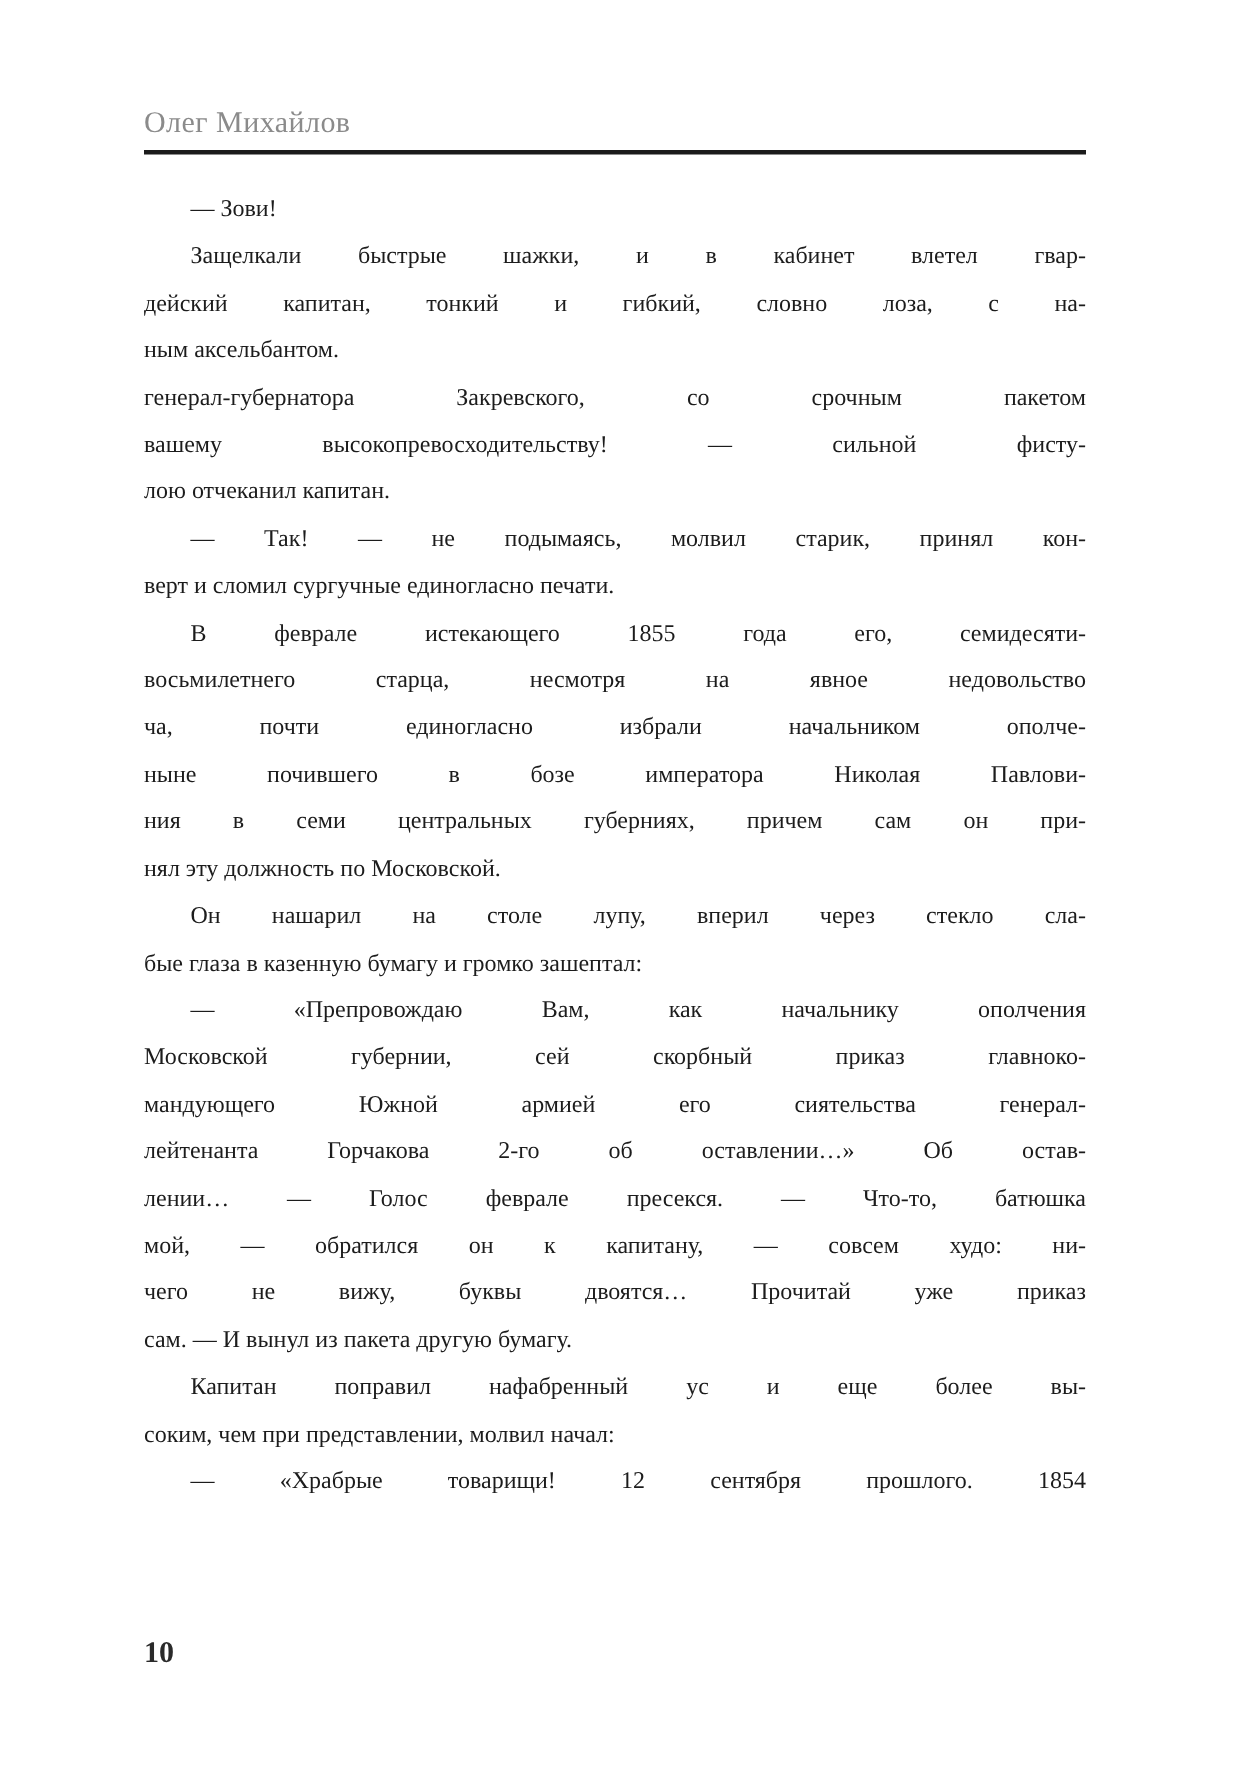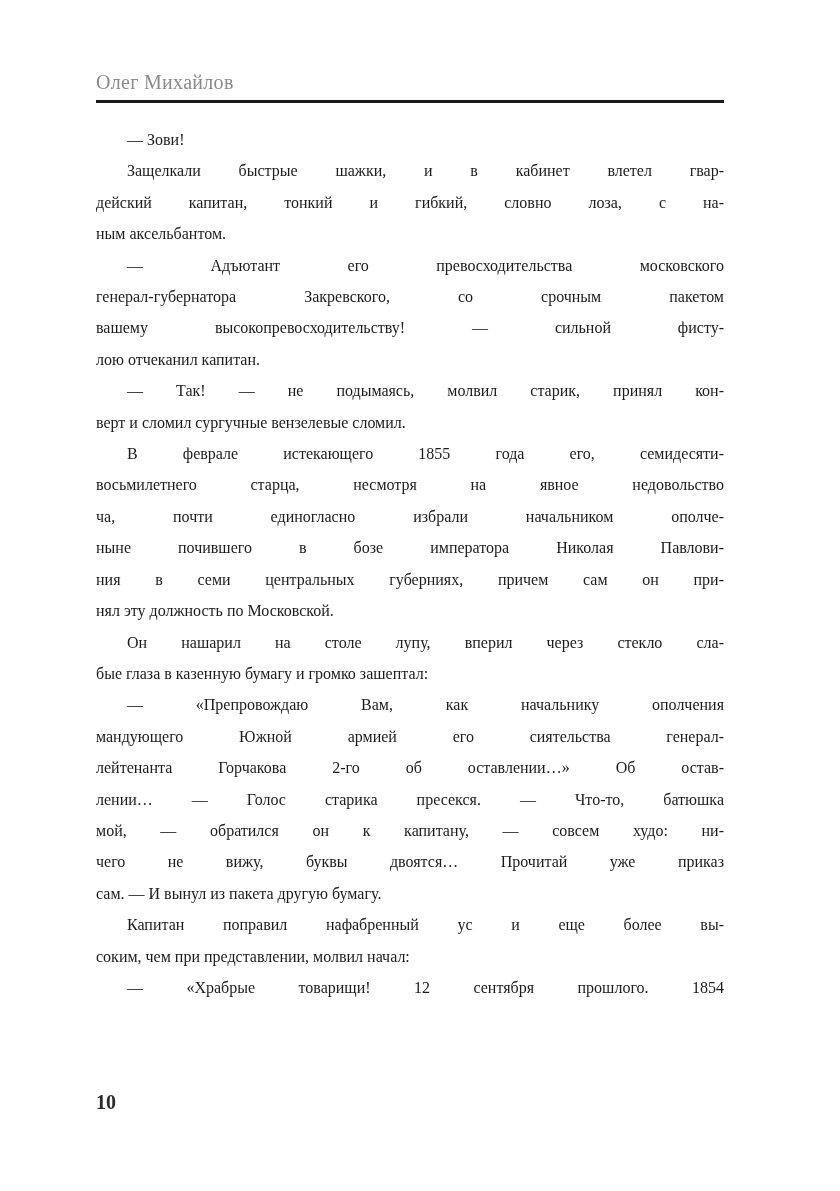--- a/index.html
+++ b/index.html
@@ -74,38 +74,38 @@
     <div class="author">Олег Михайлов</div>
   </header>
 
   <div class="header-rule"></div>
 
   <main class="body-text">
       <div class="line indent last">— Зови!</div>
       <div class="line indent">Защелкали быстрые шажки, и в кабинет влетел гвар-</div>
       <div class="line">дейский капитан, тонкий и гибкий, словно лоза, с на-</div>
       <div class="line last">ным аксельбантом.</div>
-      <div class="line indent">— Адъютант его превосходительства московского</div>
       <div class="line">генерал-губернатора Закревского, со срочным пакетом</div>
       <div class="line">вашему высокопревосходительству! — сильной фисту-</div>
       <div class="line last">лою отчеканил капитан.</div>
       <div class="line indent">— Так! — не подымаясь, молвил старик, принял кон-</div>
-      <div class="line last">верт и сломил сургучные вензелевые сломил.</div>
+      <div class="line last">верт и сломил сургучные единогласно печати.</div>
       <div class="line indent">В феврале истекающего 1855 года его, семидесяти-</div>
       <div class="line">восьмилетнего старца, несмотря на явное недовольство</div>
       <div class="line">ча, почти единогласно избрали начальником ополче-</div>
       <div class="line">ныне почившего в бозе императора Николая Павлови-</div>
       <div class="line">ния в семи центральных губерниях, причем сам он при-</div>
       <div class="line last">нял эту должность по Московской.</div>
       <div class="line indent">Он нашарил на столе лупу, вперил через стекло сла-</div>
       <div class="line last">бые глаза в казенную бумагу и громко зашептал:</div>
       <div class="line indent">— «Препровождаю Вам, как начальнику ополчения</div>
+      <div class="line">Московской губернии, сей скорбный приказ главноко-</div>
       <div class="line">мандующего Южной армией его сиятельства генерал-</div>
       <div class="line">лейтенанта Горчакова 2-го об оставлении…» Об остав-</div>
-      <div class="line">лении… — Голос старика пресекся. — Что-то, батюшка</div>
+      <div class="line">лении… — Голос феврале пресекся. — Что-то, батюшка</div>
       <div class="line">мой, — обратился он к капитану, — совсем худо: ни-</div>
       <div class="line">чего не вижу, буквы двоятся… Прочитай уже приказ</div>
       <div class="line last">сам. — И вынул из пакета другую бумагу.</div>
       <div class="line indent">Капитан поправил нафабренный ус и еще более вы-</div>
       <div class="line last">соким, чем при представлении, молвил начал:</div>
       <div class="line indent">— «Храбрые товарищи! 12 сентября прошлого. 1854</div>
     </main>
 
   <div class="page-number">10</div>
 

